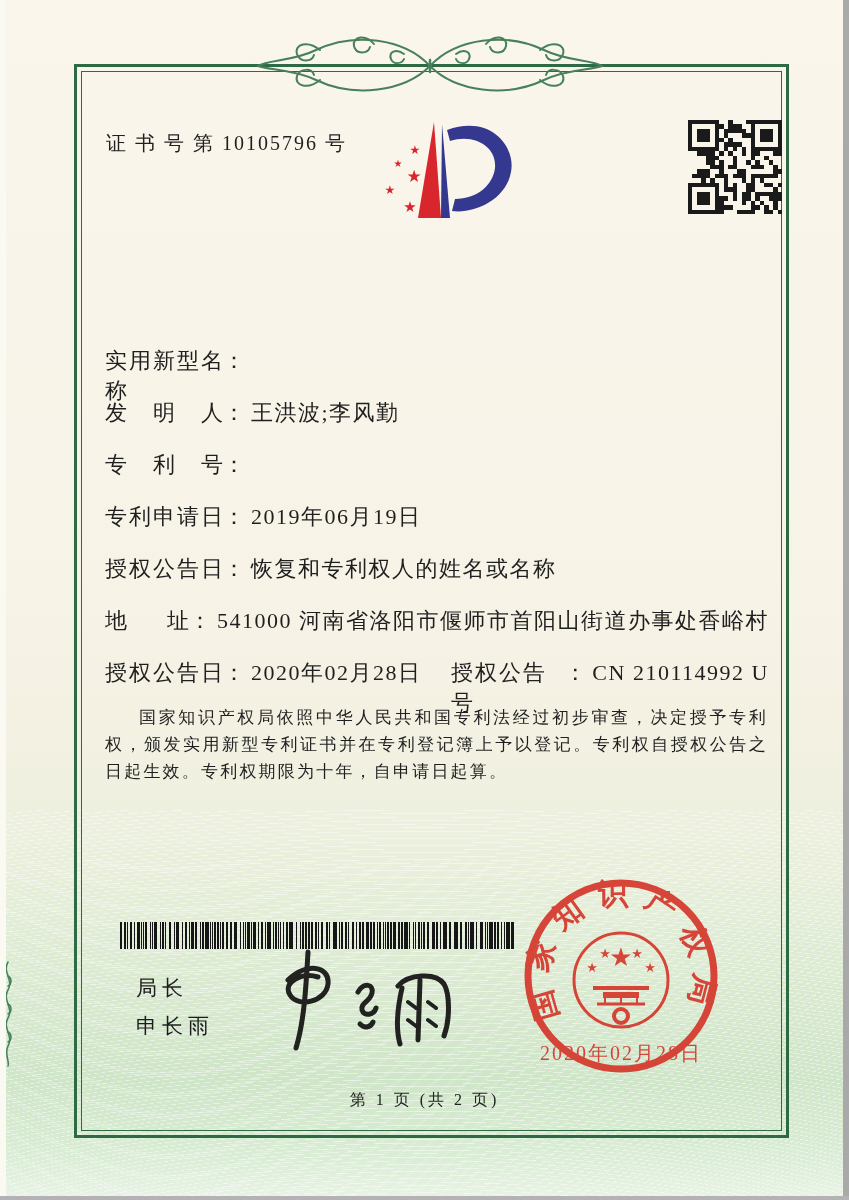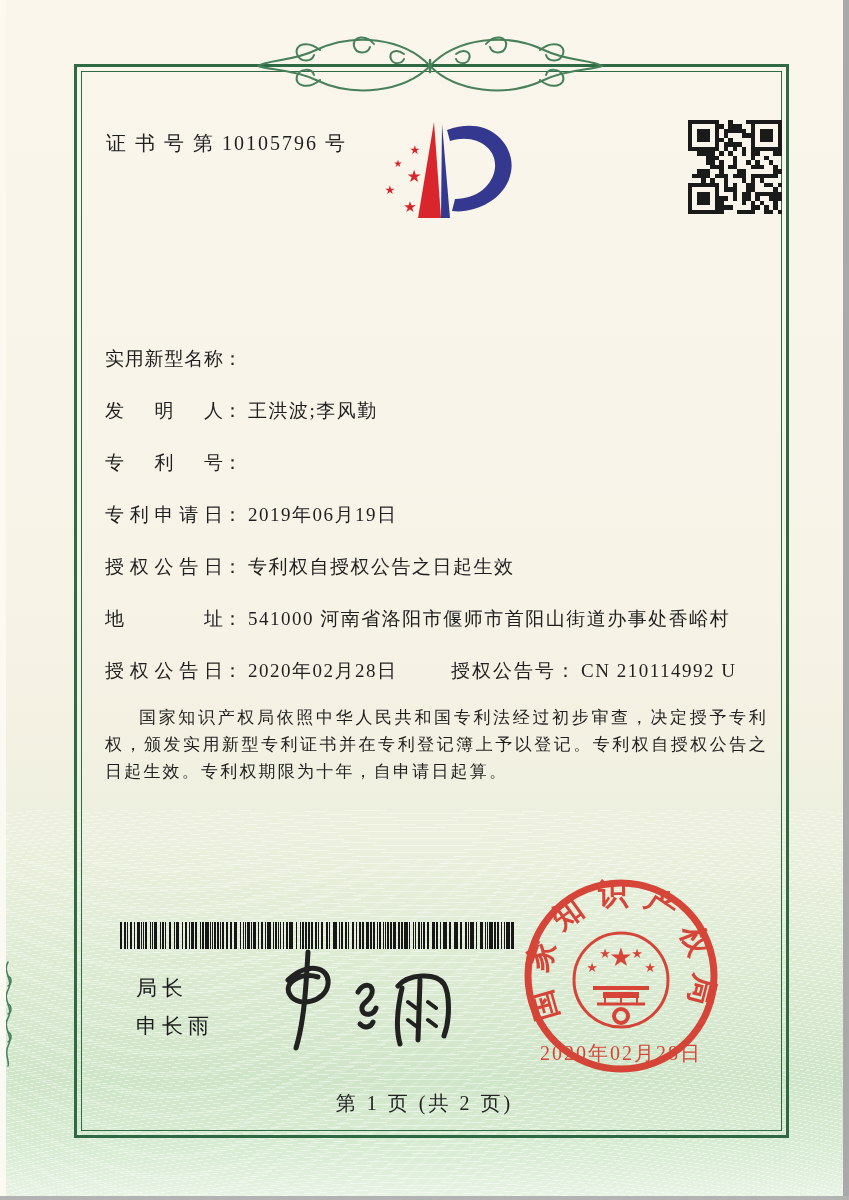--- a/index.html
+++ b/index.html
@@ -16,35 +16,35 @@
   .edge-bottom{position:absolute;left:0;bottom:0;width:100%;height:4px;background:#b3b3b3;z-index:9;}
   .edge-left{position:absolute;left:0;top:0;width:6px;height:100%;background:#fbfaf2;z-index:9;}
   .frame{position:absolute;left:74px;top:64px;width:709px;height:1068px;border:3px solid #2e6b44;z-index:1;}
   .frame-inner{position:absolute;inset:4px;border:1px solid #2e6b44;}
   .content{position:absolute;inset:0;z-index:2;}
   .cert-no{position:absolute;left:106px;top:130px;font-size:20px;letter-spacing:2px;}
   .logo{position:absolute;left:352px;top:108px;width:175px;height:132px;}
   .qr{position:absolute;left:688px;top:120px;width:94px;height:94px;}
   .title{position:absolute;left:0;top:248px;width:100%;text-align:center;font-size:44px;font-weight:bold;letter-spacing:13px;text-indent:13px;}
   .fields{position:absolute;left:105px;top:346px;width:664px;}
-  .frow{display:flex;align-items:baseline;height:52px;font-size:19px;position:relative;}
+  .frow{display:flex;align-items:baseline;height:52px;font-size:22px;position:relative;}
   .flabel{display:inline-block;width:118px;text-align:justify;text-align-last:justify;letter-spacing:0;}
   .colon{margin-right:6px;}
   .fvalue{letter-spacing:1.5px;white-space:nowrap;}
   .pair2{position:absolute;left:346px;display:flex;align-items:baseline;}
   .pair2 .flabel2{letter-spacing:2px;}
   .paras{position:absolute;left:105px;top:704px;width:663px;font-size:17px;line-height:27px;text-align:justify;letter-spacing:2.2px;}
   .paras p{margin:0;text-indent:2em;}
   .barcode{position:absolute;left:120px;top:922px;width:400px;height:27px;display:flex;align-items:stretch;}
   .barcode div{background:#161616;height:100%;}
   .director{position:absolute;left:136px;top:974px;font-size:21px;letter-spacing:5px;font-family:"Liberation Sans","DejaVu Sans",sans-serif;color:#1c1c1c;}
   .director-name{position:absolute;left:136px;top:1012px;font-size:21px;letter-spacing:5px;font-family:"Liberation Sans","DejaVu Sans",sans-serif;color:#1c1c1c;}
   .signature{position:absolute;left:252px;top:940px;width:215px;height:118px;}
   .seal{position:absolute;left:515px;top:876px;width:212px;height:205px;opacity:.92;}
-  .page-info{position:absolute;left:0;top:1090px;width:100%;text-align:center;font-size:20px;letter-spacing:3px;color:#222;}
+  .page-info{position:absolute;left:0;top:1090px;width:100%;text-align:center;font-size:16px;letter-spacing:3px;color:#222;}
   .back-note{position:absolute;left:0;top:1150px;width:100%;text-align:center;font-size:17px;letter-spacing:4px;color:#2a2a2a;}
   .ornament-top{position:absolute;left:254px;top:16px;width:352px;height:86px;z-index:3;}
   .ornament-left{position:absolute;left:0;top:958px;width:16px;height:110px;z-index:3;}
 </style>
 </head>
 <body>
 
 <div class="sheet">
   <div class="waves"></div>
   <div class="waves2"></div>
@@ -356,21 +356,21 @@
           <span class="colon">：</span>
       </div>
       <div class="frow">
         <span class="flabel">专利申请日</span>
           <span class="colon">：</span>
           <span class="fvalue">2019年06月19日</span>
       </div>
       <div class="frow">
         <span class="flabel">授权公告日</span>
           <span class="colon">：</span>
-          <span class="fvalue">专利权自授权公告之日起生效</span>
+          <span class="fvalue">恢复和专利权人的姓名或名称</span>
       </div>
       <div class="frow">
         <span class="flabel">地址</span>
           <span class="colon">：</span>
           <span class="fvalue">541000 河南省洛阳市偃师市首阳山街道办事处香峪村</span>
       </div>
       <div class="frow">
         <span class="flabel">授权公告日</span>
           <span class="colon">：</span>
           <span class="fvalue">2020年02月28日</span>

